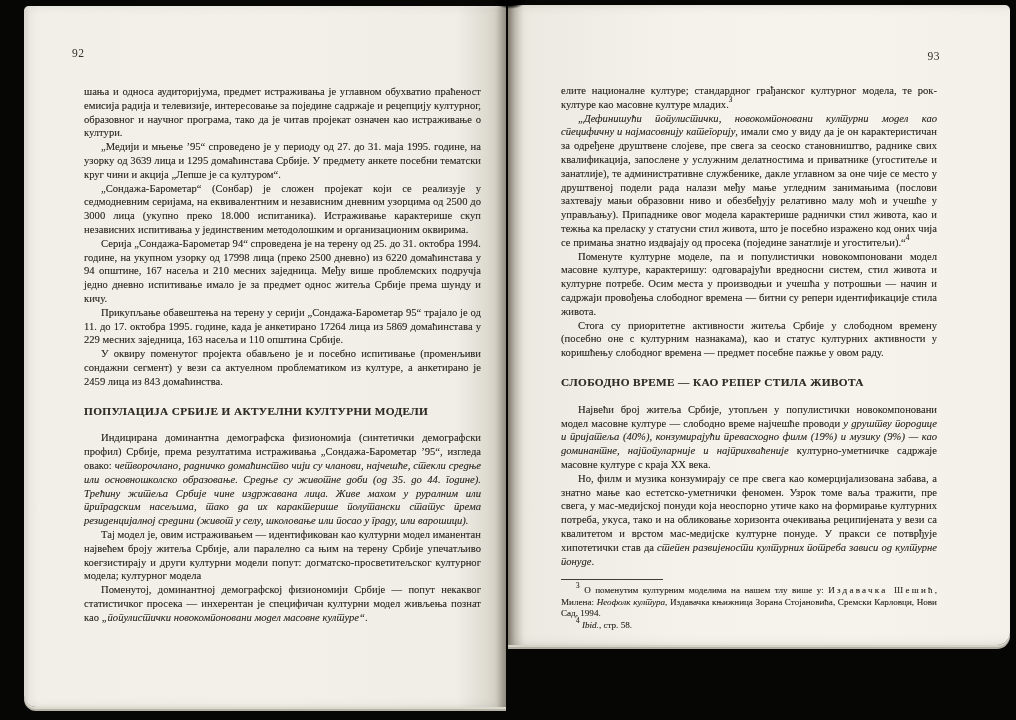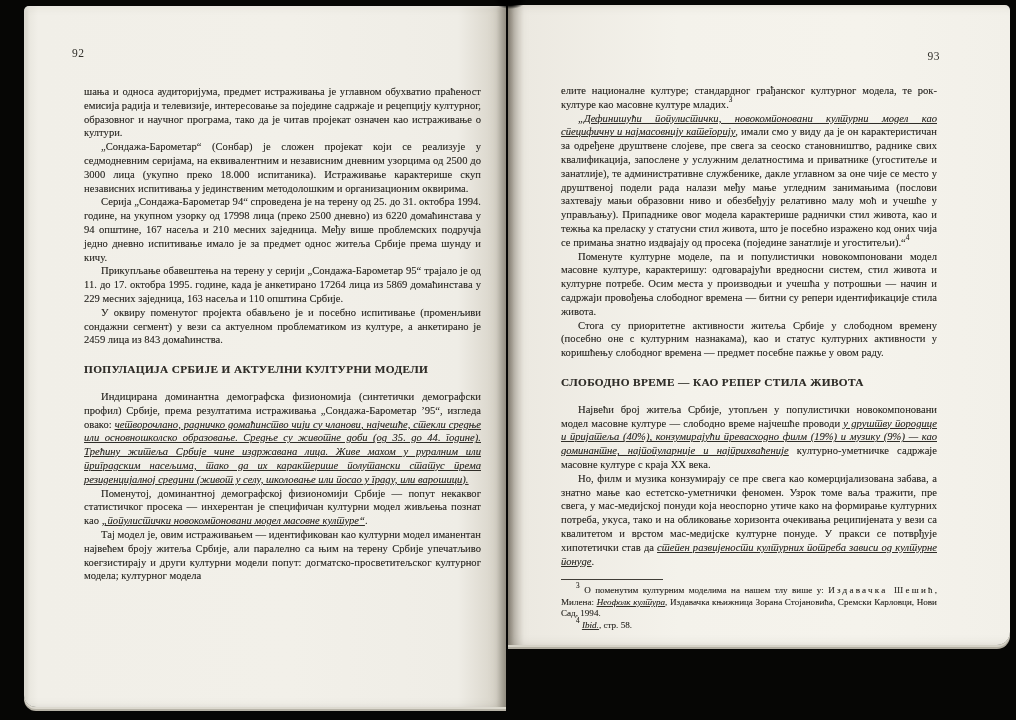--- a/index.html
+++ b/index.html
@@ -18,49 +18,50 @@
     background:radial-gradient(ellipse 22px 12px at 50% 0,#000 45%,rgba(0,0,0,0) 75%);}
   .pagenum{position:absolute;font-size:11.5px;letter-spacing:.5px;}
   .pagenum-left{left:48px;top:41px;}
   .pagenum-right{right:70px;top:45px;}
   .body-text{position:absolute;top:79px;font-size:10.6px;line-height:13.8px;text-align:justify;
     text-shadow:0 0 .4px rgba(47,45,40,.45);}
   .body-left{left:60px;width:397px;}
   .body-right{left:53px;width:376px;}
   .para{margin:0;text-indent:17px;}
   .para.noindent{text-indent:0;font-family:Liberation Serif, serif;}
-  .it{font-style:italic;text-decoration:underline;}
+  .it{font-style:italic;}
   .sp{letter-spacing:2.2px;}
   sup{font-size:7.3px;line-height:0;position:relative;top:-1px;vertical-align:super;}
   .heading{font-weight:700;font-size:11.3px;letter-spacing:.35px;
     margin:16px 0 13px;text-indent:0;}
   .fnrule{width:102px;height:0;border-top:1.3px solid #403d37;margin:11px 0 5px;}
   .footnotes{margin:0;}
   .fn{margin:0;font-size:9.1px;line-height:11.5px;text-align:justify;text-indent:15px;}
 </style>
 </head>
 <body>
 
 <div class="scan">
 
   <div class="page page-left">
     <div class="pagenum pagenum-left">92</div>
     <div class="body-text body-left">
       <div id="left-before">
           <p class="para noindent"><span>шања и односа аудиторијума, предмет истраживања је углавном обухватио праћеност емисија радија и телевизије, интересовање за поједине садржаје и рецепцију културног, образовног и научног програма, тако да је читав пројекат означен као истраживање о култури.</span></p>
+          <p class="para"><span>„Медији и мњење ’95“ спроведено је у периоду од 27. до 31. маја 1995. године, на узорку од 3639 лица и 1295 домаћинстава Србије. У предмету анкете посебни тематски круг чини и акција „Лепше је са културом“.</span></p>
           <p class="para"><span>„Сондажа-Барометар“ (Сонбар) је сложен пројекат који се реализује у седмодневним серијама, на еквивалентним и независним дневним узорцима од 2500 до 3000 лица (укупно преко 18.000 испитаника). Истраживање карактерише скуп независних испитивања у јединственим методолошким и организационим оквирима.</span></p>
           <p class="para"><span>Серија „Сондажа-Барометар 94“ спроведена је на терену од 25. до 31. октобра 1994. године, на укупном узорку од 17998 лица (преко 2500 дневно) из 6220 домаћинстава у 94 општине, 167 насеља и 210 месних заједница. Међу више проблемских подручја једно дневно испитивање имало је за предмет однос житеља Србије према шунду и кичу.</span></p>
           <p class="para"><span>Прикупљање обавештења на терену у серији „Сондажа-Барометар 95“ трајало је од 11. до 17. октобра 1995. године, када је анкетирано 17264 лица из 5869 домаћинстава у 229 месних заједница, 163 насеља и 110 општина Србије.</span></p>
           <p class="para"><span>У оквиру поменутог пројекта обављено је и посебно испитивање (променљиви сондажни сегмент) у вези са актуелном проблематиком из културе, а анкетирано је 2459 лица из 843 домаћинства.</span></p>
         </div>
       <div class="heading">ПОПУЛАЦИЈА СРБИЈЕ И АКТУЕЛНИ КУЛТУРНИ МОДЕЛИ</div>
       <div id="left-after">
           <p class="para"><span>Индицирана доминантна демографска физиономија (синтетички демографски профил) Србије, према резултатима истраживања „Сондажа-Барометар ’95“, изгледа овако: </span><span class="it">четворочлано, радничко домаћинство чији су чланови, најчешће, стекли средње или основношколско образовање. Средње су животне доби (од 35. до 44. године). Трећину житеља Србије чине издржавана лица. Живе махом у руралним или приградским насељима, тако да их карактерише полутански статус према резиденцијалној средини (живот у селу, школовање или посао у граду, или варошици).</span></p>
+          <p class="para"><span>Тај модел је, овим истраживањем — идентификован као културни модел иманентан највећем броју житеља Србије, али паралелно са њим на терену Србије упечатљиво коегзистирају и други културни модели попут: догматско-просветитељског културног модела; културног модела</span></p>
           <p class="para"><span>Поменутој, доминантној демографској физиономији Србије — попут некаквог статистичког просека — инхерентан је специфичан културни модел живљења познат као </span><span class="it">„популистички новокомпоновани модел масовне културе“</span><span>.</span></p>
-          <p class="para"><span>Тај модел је, овим истраживањем — идентификован као културни модел иманентан највећем броју житеља Србије, али паралелно са њим на терену Србије упечатљиво коегзистирају и други културни модели попут: догматско-просветитељског културног модела; културног модела</span></p>
         </div>
     </div>
   </div>
 
   <div class="page page-right">
     <div class="pagenum pagenum-right">93</div>
     <div class="body-text body-right">
       <div id="right-before">
           <p class="para noindent"><span>елите националне културе; стандардног грађанског културног модела, те рок-културе као масовне културе младих.</span><sup>3</sup></p>
           <p class="para"><span class="it">„Дефинишући популистички, новокомпоновани културни модел као специфичну и најмасовнију категорију</span><span>, имали смо у виду да је он карактеристичан за одређене друштвене слојеве, пре свега за сеоско становништво, раднике свих квалификација, запослене у услужним делатностима и приватнике (угоститеље и занатлије), те административне службенике, дакле углавном за оне чије се место у друштвеној подели рада налази међу мање угледним занимањима (послови захтевају мањи образовни ниво и обезбеђују релативно малу моћ и учешће у управљању). Припаднике овог модела карактерише раднички стил живота, као и тежња ка преласку у статусни стил живота, што је посебно изражено код оних чија се примања знатно издвајају од просека (поједине занатлије и угоститељи).“</span><sup>4</sup></p>

